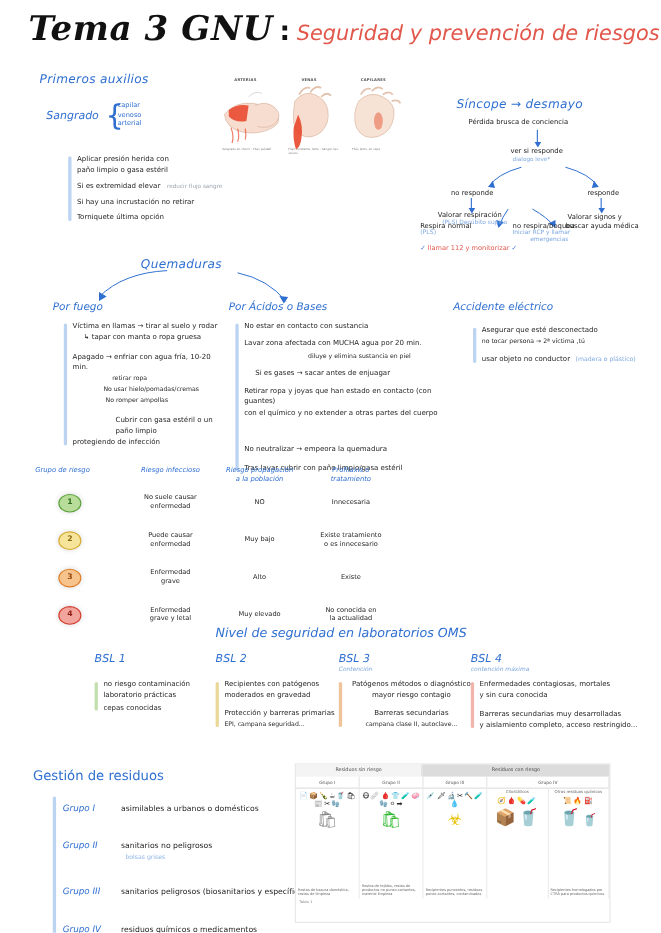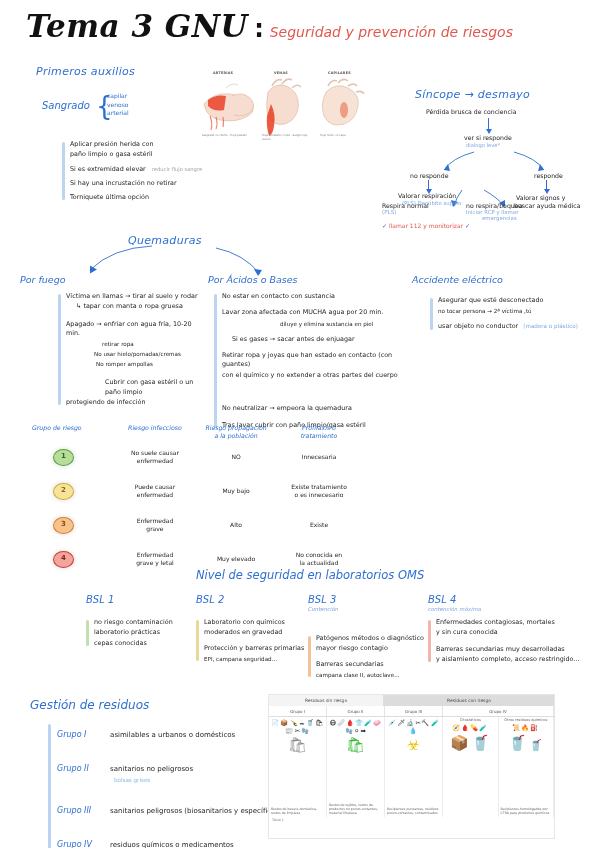--- a/index.html
+++ b/index.html
@@ -19,21 +19,21 @@
   .gry{color:#9aa3ad;}
 
   
   .title-row{position:absolute;left:26px;top:8px;display:flex;align-items:baseline;gap:6px;}
   .title-main{
     font-size:31px;letter-spacing:.5px;color:#111;
     font-family:"DejaVu Serif", serif;font-weight:700;font-style:italic;
   }
   .title-colon{font-size:24px;color:#111;font-weight:700;}
   .title-sub{
-    font-size:14px;color:#e2574c;
+    font-size:19px;color:#e2574c;
     font-family:"DejaVu Sans", sans-serif;font-style:italic;
   }
 
   
   .h-sec{color:#2f6fd0;font-size:12px;font-style:italic;letter-spacing:.3px;position:absolute;}
   .h-sub{color:#2f6fd0;font-size:10px;font-style:italic;position:absolute;}
 
   
   .brace{position:absolute;font-size:26px;color:#2f6fd0;line-height:1;}
 
@@ -85,21 +85,21 @@
   .b3{background:#f6c38c;border:1.4px solid #e07d24;color:#93460c;}
   .b4{background:#f2a59c;border:1.4px solid #d23b2c;color:#8c1a10;}
 
   
   .bsl-title{position:absolute;left:196px;top:568px;color:#2f6fd0;font-size:11.5px;font-style:italic;}
   .bsl-col{position:absolute;top:594px;}
   .bsl-h{color:#2f6fd0;font-size:10px;font-style:italic;margin-bottom:1px;}
   .bsl-sub{color:#7fa8e0;font-size:5.4px;font-style:italic;margin-bottom:5px;min-height:7px;}
 
   
-  .res-title{position:absolute;left:30px;top:698px;color:#2f6fd0;font-size:12px;font-style:italic;}
+  .res-title{position:absolute;left:30px;top:698px;color:#2f6fd0;font-size:12px;}
   .res-list{position:absolute;left:48px;top:722px;padding-left:9px;}
   .res-list:before{content:"";position:absolute;left:0;top:2px;bottom:2px;width:3px;background:#bcd3f2;border-radius:2px;}
   .res-item{margin-bottom:15px;}
   .res-g{color:#2f6fd0;font-size:8px;font-style:italic;display:inline-block;width:48px;}
   .res-t{color:#1f1f1f;font-size:7px;}
   .res-n{color:#8fb5e6;font-size:5.6px;margin-left:57px;display:block;margin-top:2px;}
 
   
   .fig{position:absolute;left:268px;top:694px;width:285px;height:143px;background:#ffffff;border:1px solid #e6e6e6;}
   .fig-hdr{display:flex;height:11px;font-size:4.4px;color:#4a4a4a;}
@@ -236,21 +236,21 @@
 
   <div class="h-sec" style="left:128px;top:234px;font-size:11px;">Quemaduras</div>
 
   <svg class="deco" style="left:30px;top:238px;" width="250" height="44">
     <path d="M122 8 q-40 2 -62 24" stroke="#2f6fd0" stroke-width=".9" fill="none"></path>
     <polygon points="58,34 62,27 66,34" fill="#2f6fd0" transform="rotate(-30 62 31)"></polygon>
     <path d="M186 10 q28 6 44 26" stroke="#2f6fd0" stroke-width=".9" fill="none"></path>
     <polygon points="228,38 224,31 232,32" fill="#2f6fd0"></polygon>
   </svg>
 
-  <div class="h-sub" style="left:20px;top:274px;font-size:9.5px;">Por fuego</div>
+  <div class="h-sub" style="left:48px;top:274px;font-size:9.5px;">Por fuego</div>
   <div class="block" style="left:58px;top:292px;width:140px;">
     <p>Víctima en llamas → tirar al suelo y rodar</p>
     <p style="margin-top:-4px;padding-left:10px;">↳ tapar con manta o ropa gruesa</p>
     <p style="margin-top:8px;">Apagado → enfriar con agua fría, 10-20 min.</p>
     <p class="sm blue-l" style="margin-top:-3px;padding-left:36px;">retirar ropa</p>
     <p class="sm red" style="margin-top:-3px;padding-left:28px;">No usar hielo/pomadas/cremas</p>
     <p class="sm red" style="margin-top:-3px;padding-left:30px;">No romper ampollas</p>
     <p style="margin-top:10px;margin-left:39px;">Cubrir con gasa estéril o un paño limpio</p>
     <p style="margin-top:-4px;">protegiendo de infección</p>
   </div>
@@ -363,31 +363,31 @@
       <p>no riesgo contaminación</p>
       <p style="margin-top:-4px;">laboratorio prácticas</p>
       <p style="margin-top:-4px;">cepas conocidas</p>
     </div>
   </div>
 
   <div class="bsl-col" style="left:196px;width:120px;">
     <div class="bsl-h">BSL 2</div>
     <div class="bsl-sub"></div>
     <div class="block yellow" style="position:relative;left:0;top:0;width:112px;">
-      <p>Laboratorio con químicos</p>
+      <p>Recipientes con patógenos</p>
       <p style="margin-top:-4px;">moderados en gravedad</p>
       <p style="margin-top:6px;">Protección y barreras primarias</p>
       <p class="sm blue-l" style="margin-top:-3px;">EPI, campana seguridad...</p>
     </div>
   </div>
 
   <div class="bsl-col" style="left:308px;width:124px;">
     <div class="bsl-h">BSL 3</div>
     <div class="bsl-sub">Contención</div>
-    <div class="block orange" style="position:relative;left:0;top:16px;width:116px;">
+    <div class="block orange" style="position:relative;left:0;top:0;width:116px;text-align:center;">
       <p>Patógenos métodos o diagnóstico</p>
       <p style="margin-top:-4px;">mayor riesgo contagio</p>
       <p style="margin-top:6px;">Barreras secundarias</p>
       <p class="sm blue-l" style="margin-top:-3px;">campana clase II, autoclave...</p>
     </div>
   </div>
 
   <div class="bsl-col" style="left:428px;width:152px;">
     <div class="bsl-h">BSL 4</div>
     <div class="bsl-sub">contención máxima</div>

